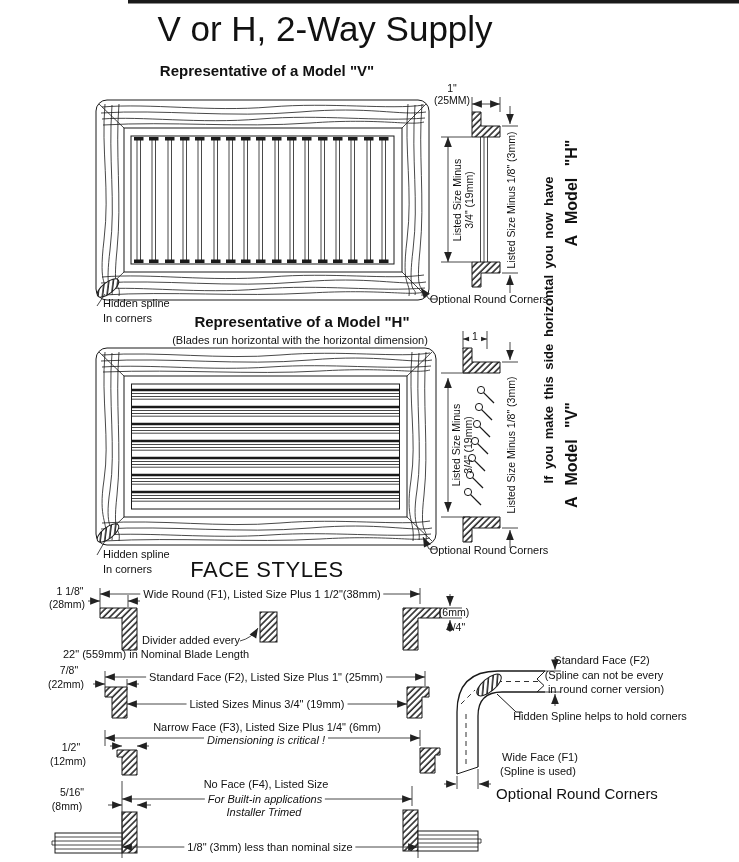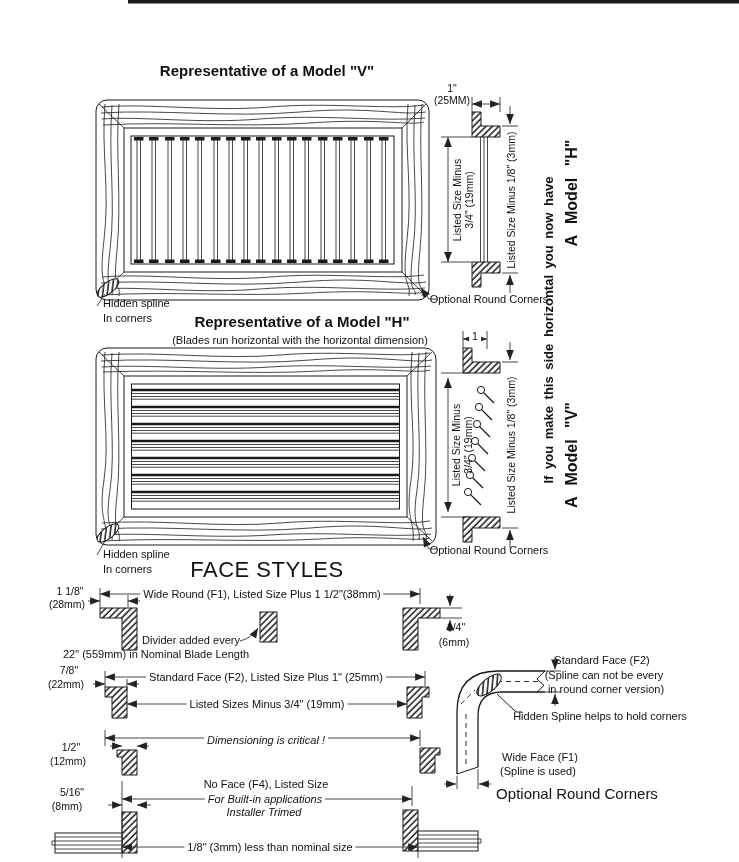--- a/index.html
+++ b/index.html
@@ -214,20 +214,21 @@
     <path class="s" d="M497,694 L516,712 L522,712"></path>
     <path class="dim" d="M545,671 H561 M545,692 H561"></path>
     <line class="dim" x1="555" y1="657" x2="555" y2="669.5" marker-end="url(#ah)"></line>
     <line class="dim" x1="555" y1="706" x2="555" y2="694" marker-end="url(#ah)"></line>
     <path class="dim" d="M457,776 V789 M478,769 V789"></path>
     <line class="dim" x1="444" y1="784" x2="456" y2="784" marker-end="url(#ah)"></line>
     <line class="dim" x1="491" y1="784" x2="479" y2="784" marker-end="url(#ah)"></line>
   </g>
 </svg>
 
+<div class="lbl title" style="left:325px;top:29px">V or H, 2-Way Supply</div>
 
 <div class="lbl h2" style="left:267px;top:71px">Representative of a Model "V"</div>
 
 <div class="lbl xs" style="left:452px;top:89px">1"</div>
 <div class="lbl xs" style="left:452px;top:101px">(25MM)</div>
 <div class="lbl rot xs" style="left:463px;top:200px">
   <div>Listed Size Minus</div>
   <div>3/4" (19mm)</div>
 </div>
 <div class="lbl rot xs" style="left:512px;top:200px">Listed Size Minus 1/8" (3mm)</div>
@@ -255,27 +256,28 @@
 <div class="lbl rot model" style="left:572px;top:455px">A  Model  "V"</div>
 
 <div class="lbl h3" style="left:267px;top:570px">FACE STYLES</div>
 
 <div class="lbl bg" style="left:262px;top:594px"><span>Wide Round </span><span class="b">(F1)</span><span>, Listed Size Plus 1 1/2"(38mm)</span></div>
 <div class="lbl xs" style="left:70px;top:592px">1 1/8"</div>
 <div class="lbl xs" style="left:67px;top:605px">(28mm)</div>
 <div class="lbl" style="left:191px;top:640px">Divider added every</div>
 <div class="lbl" style="left:156px;top:654px">22" (559mm) in Nominal Blade Length</div>
 <div class="lbl xs" style="left:456px;top:628px">1/4"</div>
-<div class="lbl xs" style="left:454px;top:643px">(6mm)</div>
+<div class="lbl xs" style="left:454px;top:613px">(6mm)</div>
 
 <div class="lbl bg" style="left:266px;top:677px"><span>Standard Face </span><span class="b">(F2)</span><span>, Listed Size Plus 1" (25mm)</span></div>
 <div class="lbl xs" style="left:69px;top:671px">7/8"</div>
 <div class="lbl xs" style="left:66px;top:685px">(22mm)</div>
 <div class="lbl bg" style="left:267px;top:704px">Listed Sizes Minus 3/4" (19mm)</div>
 
+<div class="lbl bg" style="left:267px;top:727px"><span>Narrow Face </span><span class="b">(F3)</span><span>, Listed Size Plus 1/4" (6mm)</span></div>
 <div class="lbl bg i" style="left:266px;top:740px">Dimensioning is critical !</div>
 <div class="lbl xs" style="left:71px;top:748px">1/2"</div>
 <div class="lbl xs" style="left:68px;top:762px">(12mm)</div>
 
 <div class="lbl bg" style="left:266px;top:784px"><span>No Face </span><span class="b">(F4)</span><span>, Listed Size</span></div>
 <div class="lbl bg i" style="left:265px;top:799px">For Built-in applications</div>
 <div class="lbl bg i" style="left:264px;top:812px">Installer Trimed</div>
 <div class="lbl xs" style="left:72px;top:793px">5/16"</div>
 <div class="lbl xs" style="left:67px;top:807px">(8mm)</div>
 <div class="lbl bg" style="left:270px;top:847px">1/8" (3mm) less than nominal size</div>

